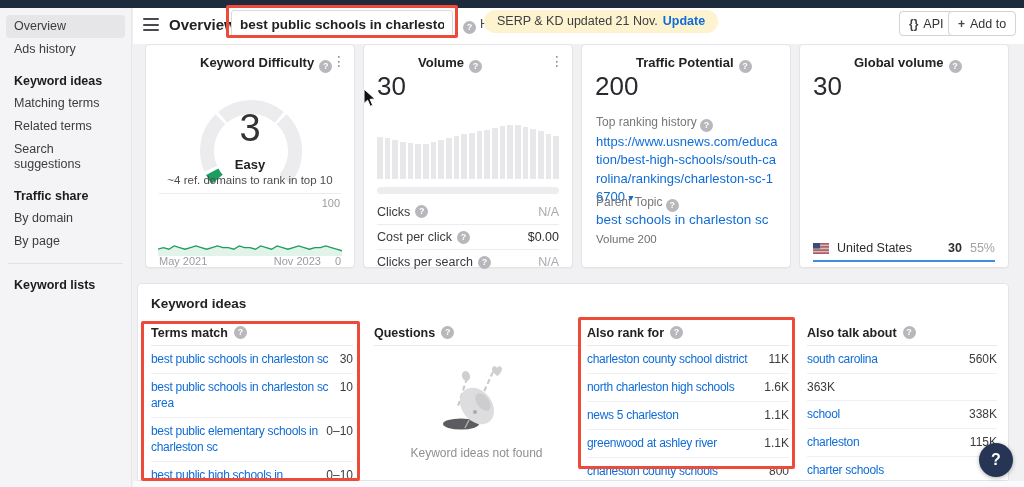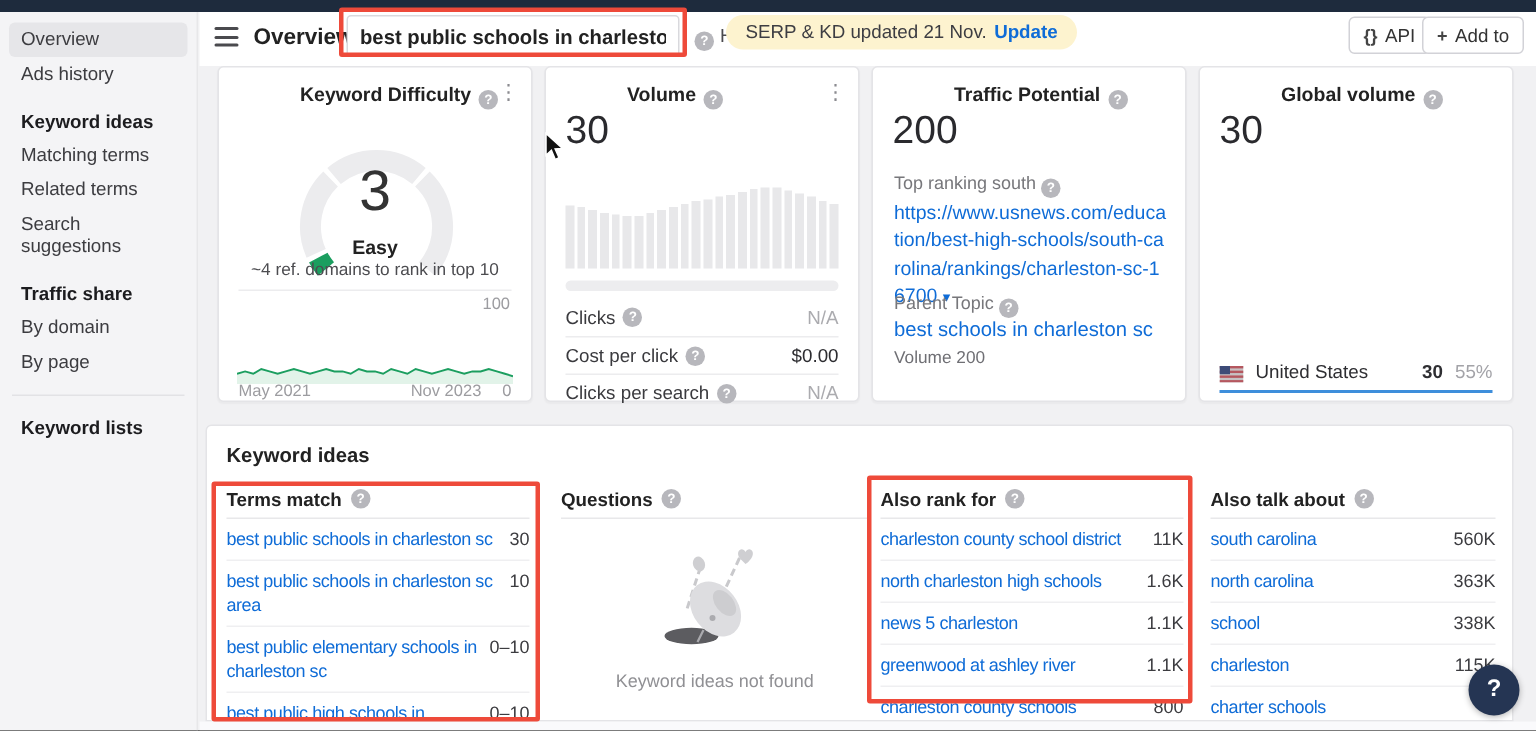--- a/index.html
+++ b/index.html
@@ -68,21 +68,21 @@
   
   #card-tp { left:581px; }
   .tp-label { position:absolute; left:14px; font-size:12px; color:#77777b; }
   .tp-link { position:absolute; left:14px; width:182px; font-size:13px; line-height:1.42; color:var(--blue,#0f6cd7); word-break:break-all; cursor:pointer; }
   .tp-parent { position:absolute; left:14px; font-size:13.5px; color:var(--blue,#0f6cd7); cursor:pointer; white-space:nowrap; }
   .tp-volnote { position:absolute; left:14px; font-size:11.5px; color:#6f6f74; }
   .caret { font-size:10px; }
 
   
   #card-gv { left:799px; }
-  .gv-row { position:absolute; left:13px; right:13px; top:196px; display:flex; align-items:flex-end; font-size:12.5px; color:#2e2e32; }
+  .gv-row { position:absolute; left:13px; right:13px; top:196px; display:flex; align-items:center; font-size:12.5px; color:#2e2e32; }
   .gv-row .flag { margin-right:8px; display:inline-flex; }
   .gv-row .cname { flex:1; }
   .gv-row .cvol { font-weight:700; margin-right:8px; }
   .gv-row .cpct { color:#a3a3a8; }
   .gv-bar { position:absolute; left:13px; right:13px; top:215px; height:2px; background:#3e8edb; }
 
   
   .ki-panel { position:absolute; left:137px; top:283px; width:872px; height:198px; background:#fff; border:1px solid #e4e4e7; border-radius:4px 4px 0 0; overflow:hidden; }
   .ki-title { position:absolute; left:13px; top:12px; font-size:13.5px; font-weight:700; color:#222; }
   .kw-col { position:absolute; top:36px; }
@@ -230,21 +230,21 @@
             <span class="help-circ">?</span>
           </span>
           <span class="val muted">N/A</span>
         </div>
       </div>
   </div>
 
   <div class="card" id="card-tp">
     <div class="card-title"><span>Traffic Potential</span><span class="help-circ">?</span></div>
     <div class="big-num">200</div>
-    <div class="tp-label" style="top:70px;"><span>Top ranking south</span> <span class="help-circ">?</span></div>
+    <div class="tp-label" style="top:70px;"><span>Top ranking history</span> <span class="help-circ">?</span></div>
     <div class="tp-link" style="top:88px;"><span>https://www.usnews.com/education/best-high-schools/south-carolina/rankings/charleston-sc-16700</span> <span class="caret">▾</span></div>
     <div class="tp-label" style="top:150px;"><span>Parent Topic</span> <span class="help-circ">?</span></div>
     <div class="tp-parent" style="top:167px;">best schools in charleston sc</div>
     <div class="tp-volnote" style="top:188px;">Volume 200</div>
   </div>
 
   <div class="card" id="card-gv">
     <div class="card-title"><span>Global volume</span><span class="help-circ">?</span></div>
     <div class="big-num">30</div>
     <div class="gv-row">
@@ -339,21 +339,20 @@
         <div class="kw-col" id="col-3">
           <div class="kw-head">
             <span>Also talk about</span>
             <span class="help-circ">?</span>
           </div>
           <div class="kw-row">
             <span class="kwl">south carolina</span>
             <span class="kwv">560K</span>
           </div>
           <div class="kw-row">
-            <span class="kwl">north carolina</span>
             <span class="kwv">363K</span>
           </div>
           <div class="kw-row">
             <span class="kwl">school</span>
             <span class="kwv">338K</span>
           </div>
           <div class="kw-row">
             <span class="kwl">charleston</span>
             <span class="kwv">115K</span>
           </div>

